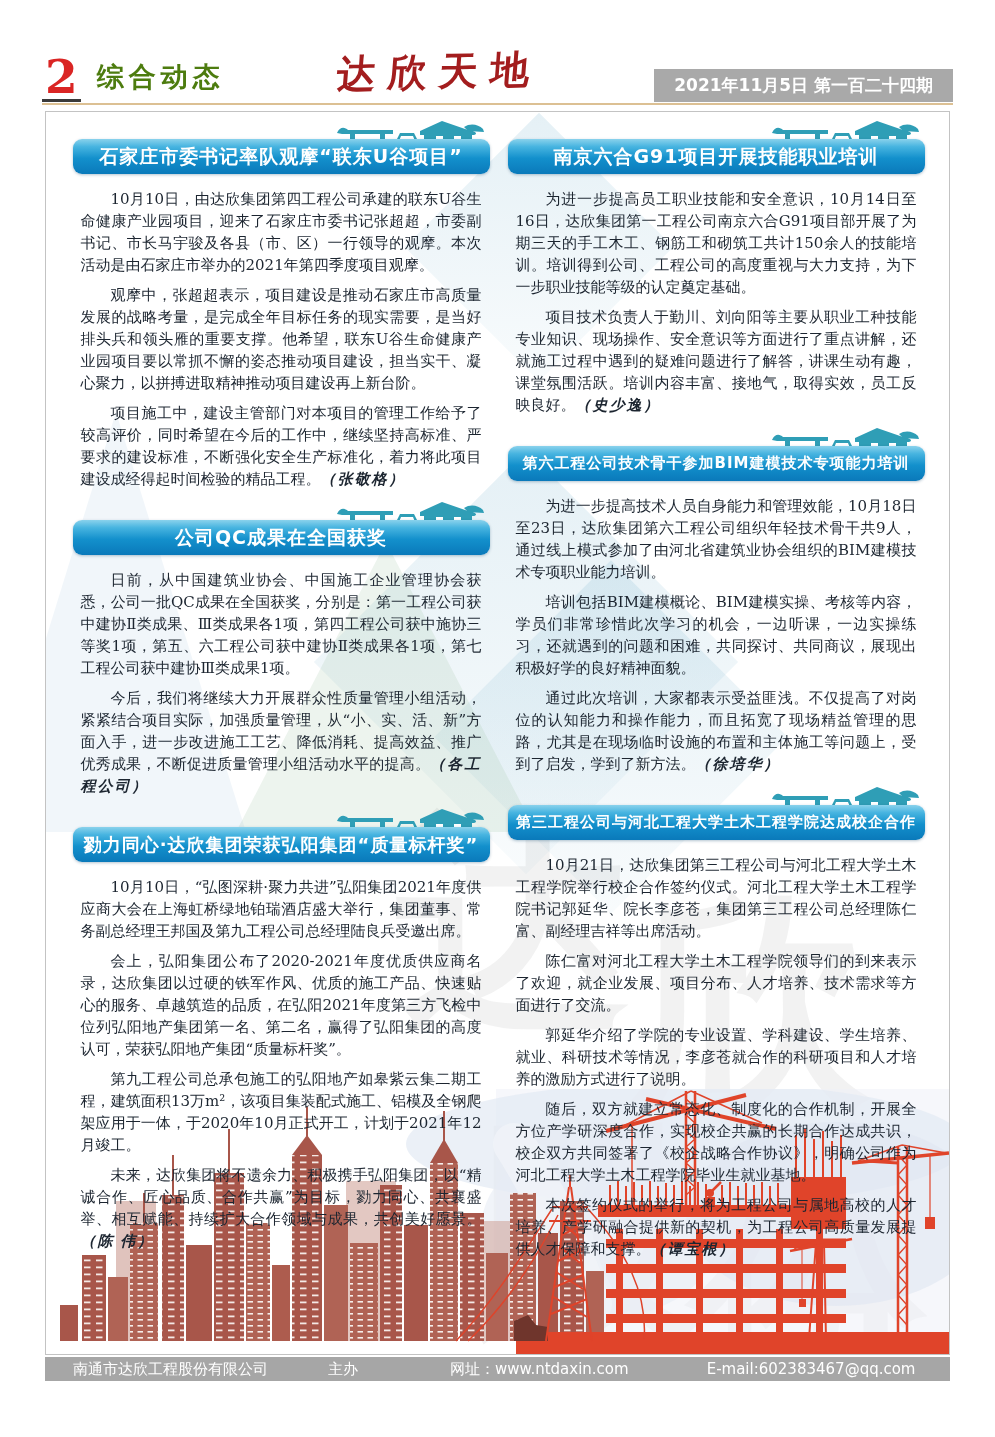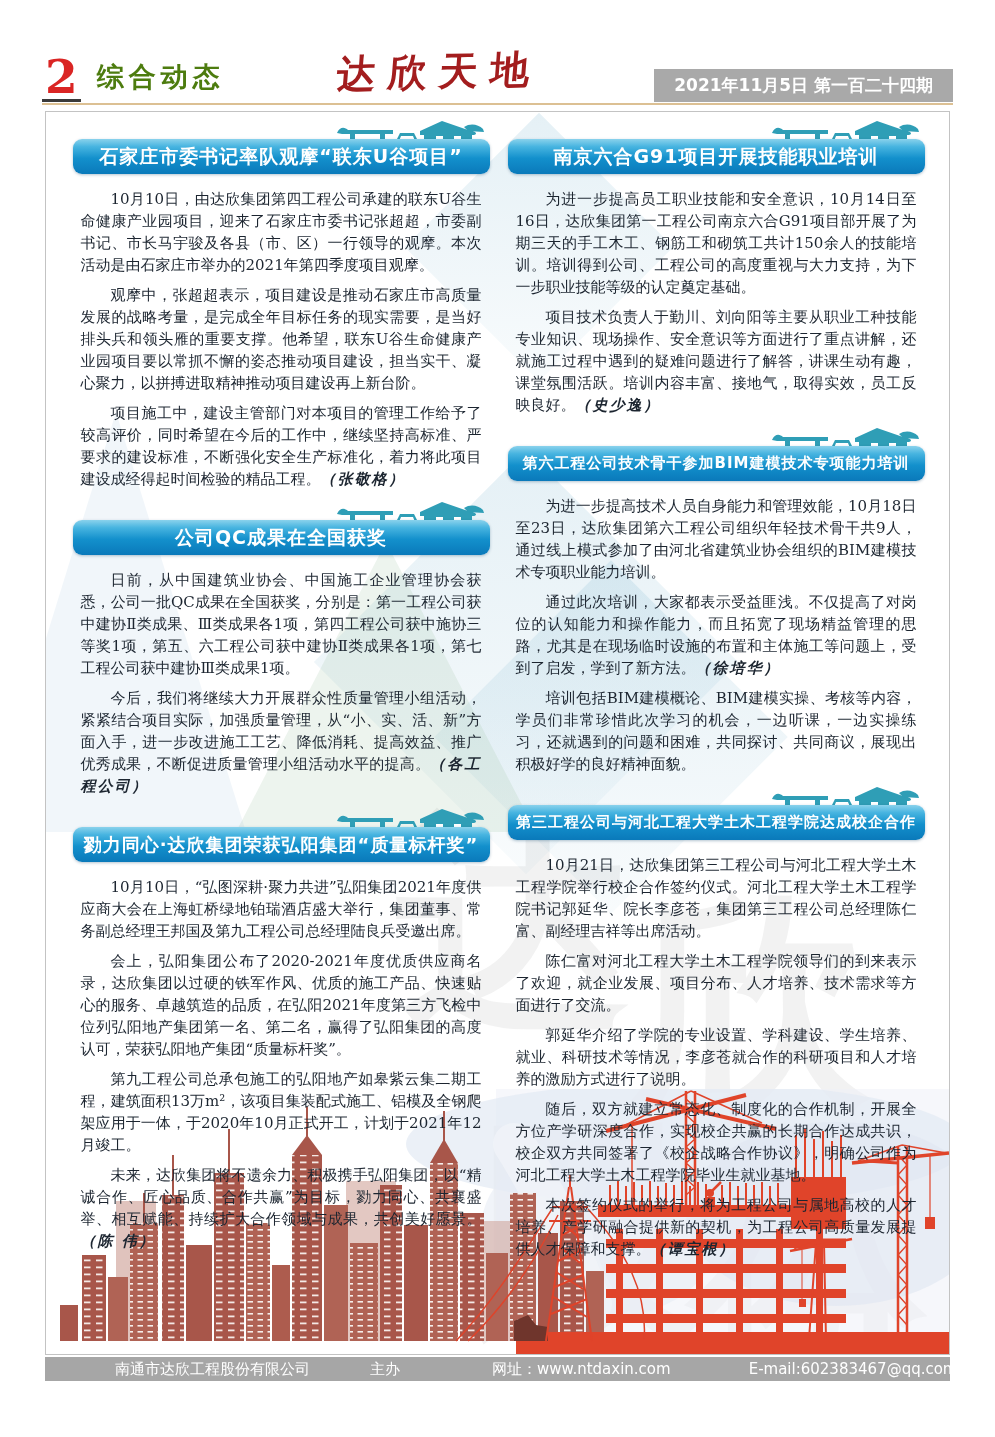--- a/index.html
+++ b/index.html
@@ -41,30 +41,30 @@
   .roof-wrap{display:flex;justify-content:flex-end;margin:2px 4px -6px 0;position:relative;z-index:1;}
   .banner{height:35px;border-radius:9px;position:relative;z-index:2;
           background:linear-gradient(180deg,#8ad2ec 0%,#47b4e0 22%,#1390cc 55%,#0a79ba 100%);
           display:flex;align-items:center;justify-content:center;
           box-shadow:0 1px 3px rgba(0,60,100,.30);}
   .banner-title{color:#fff;font-family:"DejaVu Sans",sans-serif;font-weight:bold;font-size:19px;
                 letter-spacing:1px;white-space:nowrap;display:inline-block;}
   .paras{padding-top:6px;}
   .paras p{margin:8px;text-indent:2em;font-size:15px;line-height:22px;color:#1c2530;
            text-align:justify;font-family:"DejaVu Serif",serif;}
-  .byline{font-style:italic;font-weight:bold;letter-spacing:2px;}
+  .byline{font-style:italic;font-weight:bold;letter-spacing:2px;font-family:Liberation Serif, serif;}
 
   
   .illus{position:absolute;left:0;bottom:0;width:903px;height:265px;z-index:1;}
 
   
   .footerbar{position:absolute;top:1357px;left:45px;width:905px;height:24px;background:#a6a6a6;
              display:flex;align-items:center;color:#fff;box-sizing:border-box;
              font-family:"DejaVu Sans",sans-serif;font-size:15px;white-space:nowrap;}
-  .f-company{margin-left:70px;}
+  .f-company{margin-left:28px;}
   .f-host{margin-left:60px;}
   .f-webwrap{margin-left:92px;}
   .f-mail{margin-left:78px;}
 </style>
 </head>
 <body>
 
 <div class="page">
 
   <div class="header">
@@ -211,22 +211,22 @@
         </g>
         <rect x="100" y="17" width="7" height="4" fill="#fff"></rect>
         <rect x="118" y="17" width="7" height="4" fill="#fff"></rect>
       </svg>
     </div>
     <div class="banner">
       <span class="banner-title" style="font-size: 15px;">第六工程公司技术骨干参加BIM建模技术专项能力培训</span>
     </div>
     <div class="paras">
               <p>为进一步提高技术人员自身能力和管理效能，10月18日至23日，达欣集团第六工程公司组织年轻技术骨干共9人，通过线上模式参加了由河北省建筑业协会组织的BIM建模技术专项职业能力培训。</p>
+              <p>培训包括BIM建模概论、BIM建模实操、考核等内容，学员们非常珍惜此次学习的机会，一边听课，一边实操练习，还就遇到的问题和困难，共同探讨、共同商议，展现出积极好学的良好精神面貌。</p>
               <p>通过此次培训，大家都表示受益匪浅。不仅提高了对岗位的认知能力和操作能力，而且拓宽了现场精益管理的思路，尤其是在现场临时设施的布置和主体施工等问题上，受到了启发，学到了新方法。<span class="byline">（徐培华）</span></p>
-              <p>培训包括BIM建模概论、BIM建模实操、考核等内容，学员们非常珍惜此次学习的机会，一边听课，一边实操练习，还就遇到的问题和困难，共同探讨、共同商议，展现出积极好学的良好精神面貌。</p>
             </div>
   </section>
 
   <section class="article">
     <div class="roof-wrap">
       <svg width="150" height="26" viewBox="0 0 150 26">
         <g fill="#2f9eb6">
           <path d="M1 14 C4 7 9 8 12 11 L57 11 L57 15 L6 15 Z"></path>
           <rect x="14" y="15" width="5" height="7"></rect>
           <rect x="44" y="15" width="5" height="7"></rect>

